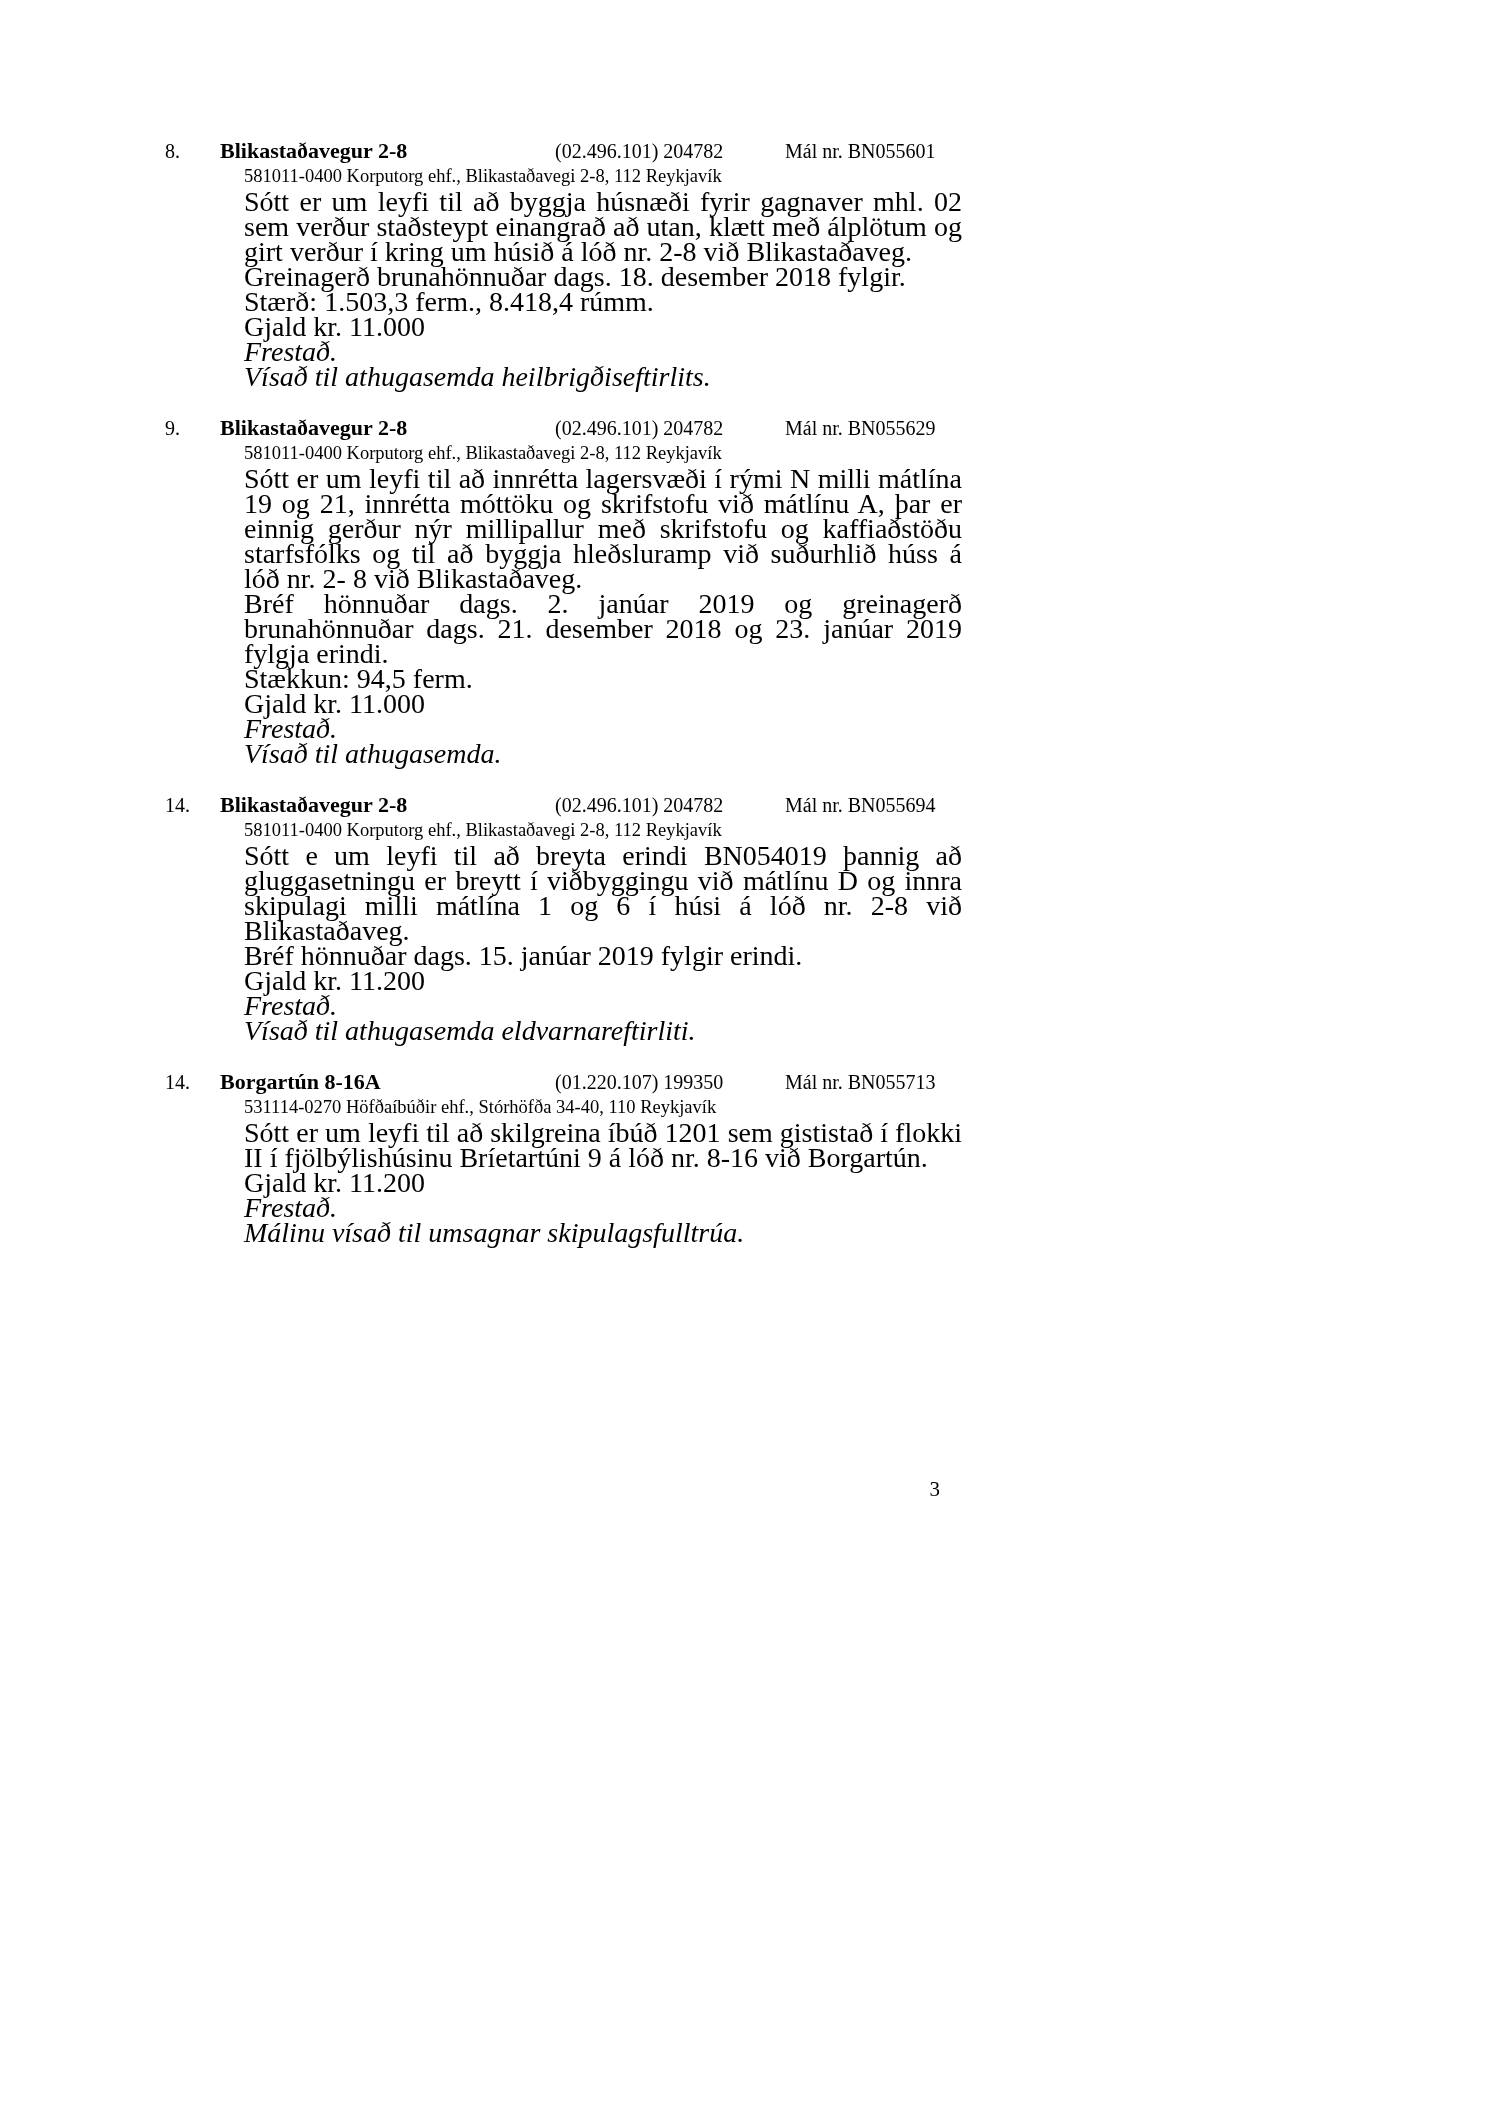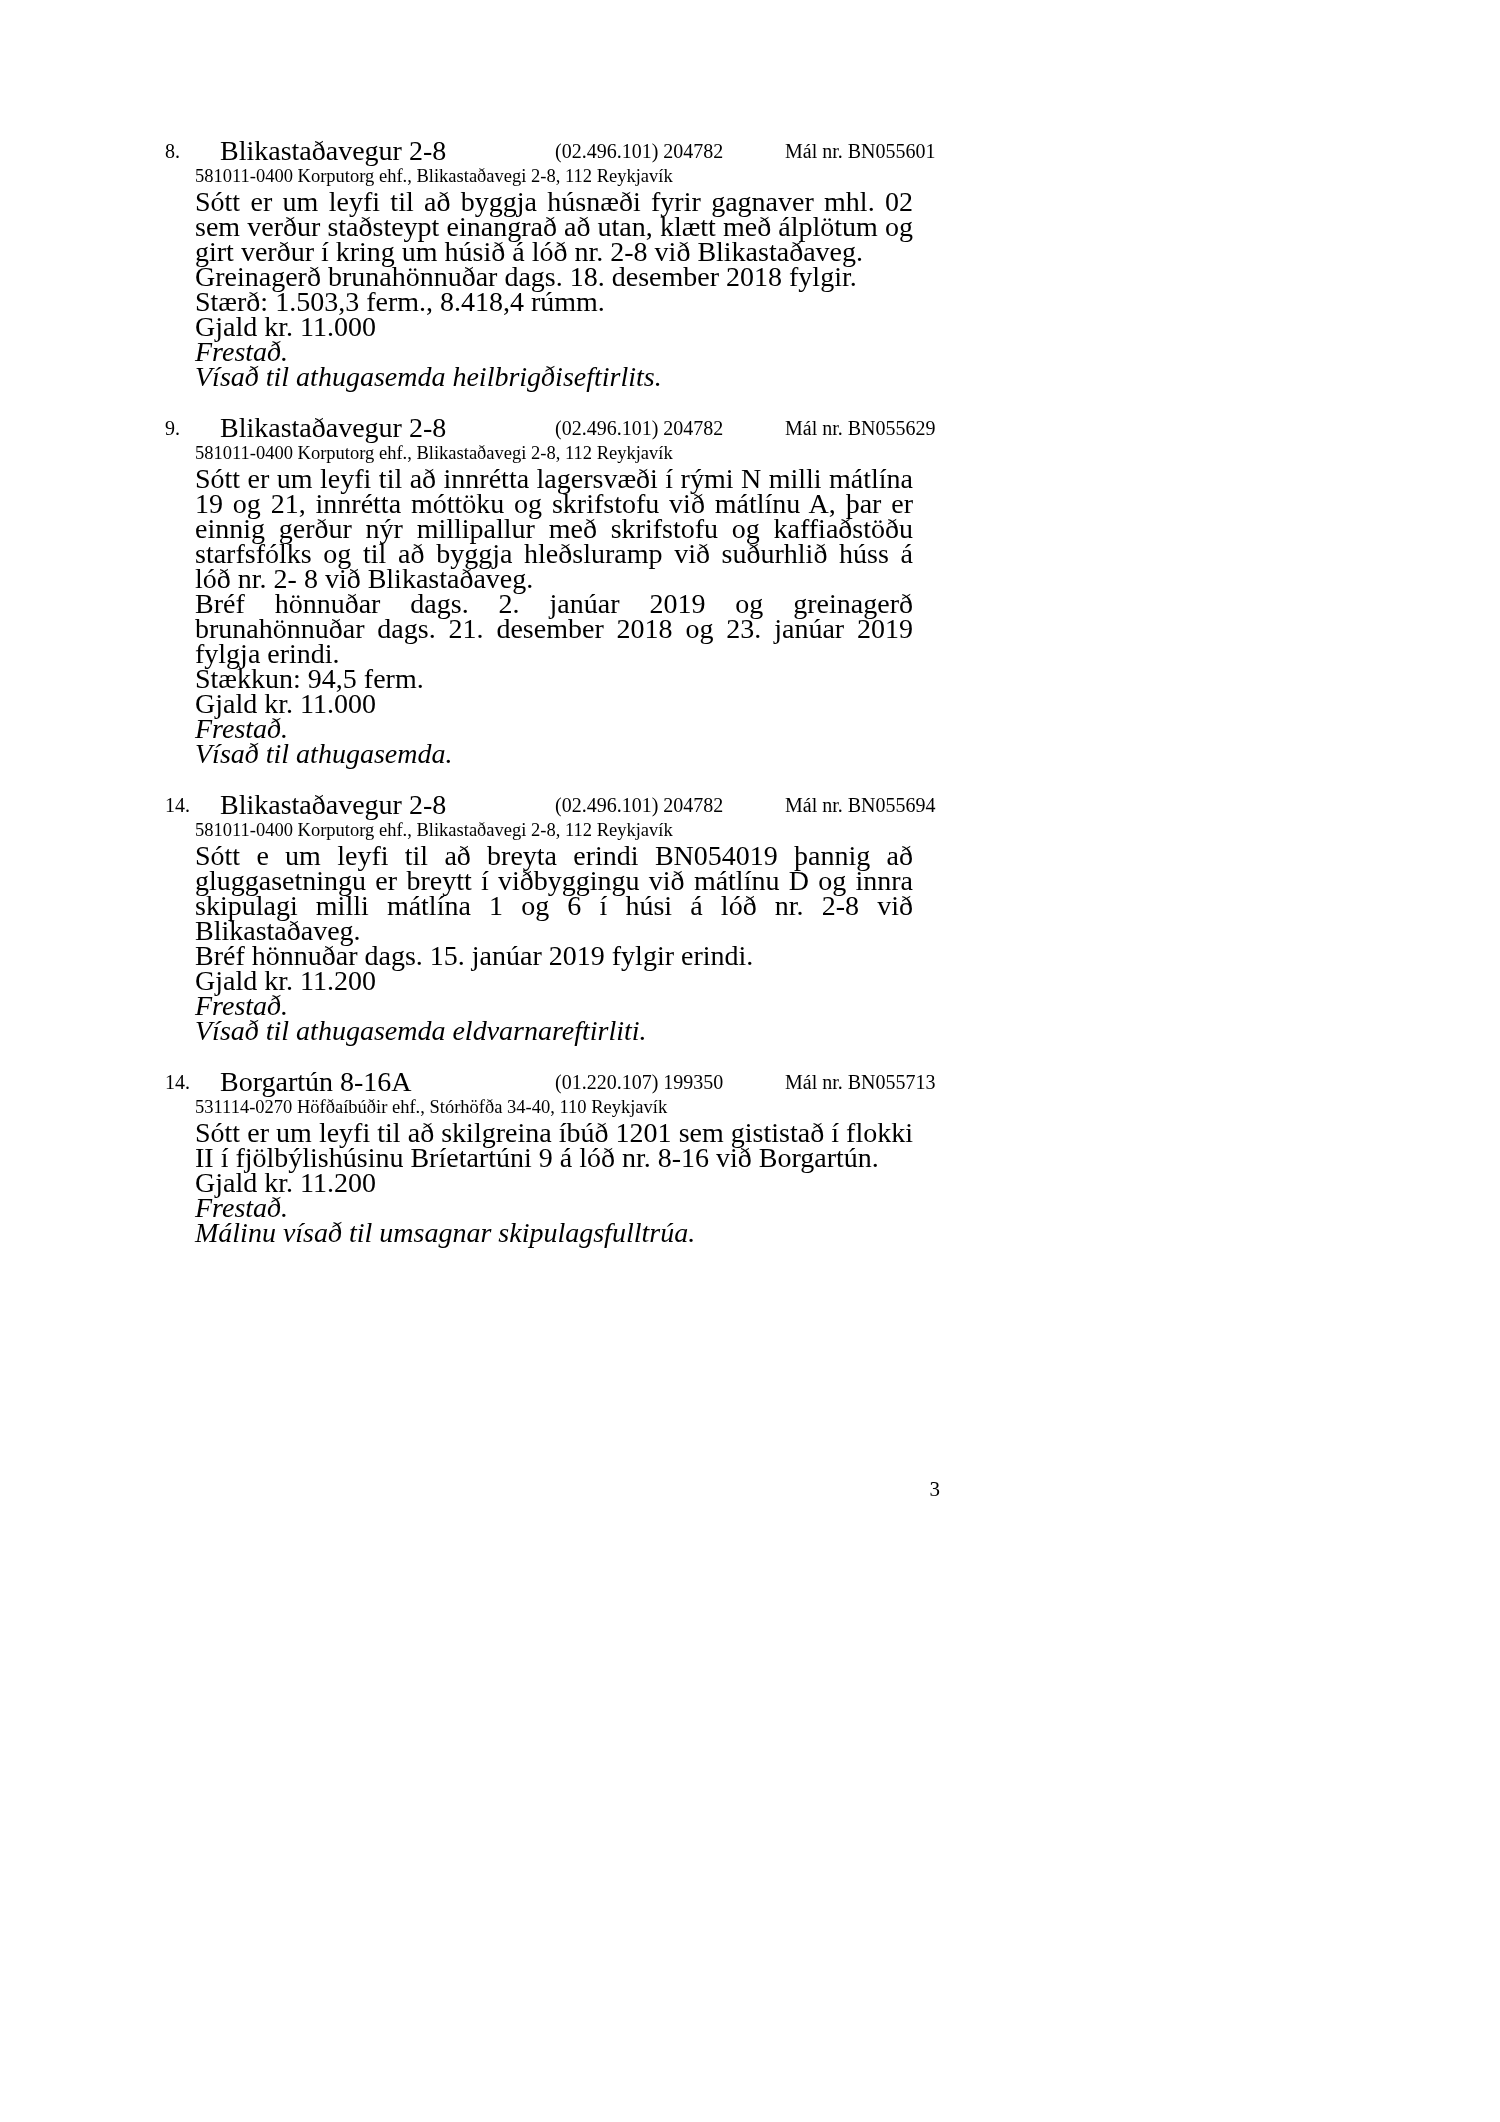--- a/index.html
+++ b/index.html
@@ -20,25 +20,25 @@
   }
   .item { margin-bottom: 26px; }
   .head {
     display: grid;
     grid-template-columns: 55px 335px 230px 1fr;
     font-size: 20px;
     line-height: 26px;
     white-space: nowrap;
   }
   .num { }
-  .title { font-weight: normal; font-size: 28px; }
+  .title { font-weight: bold; font-size: 22px; }
   .ref { }
   .case { }
   .body-block {
-    margin-left: 30px;
+    margin-left: 79px;
     width: 718px;
   }
   .line {
     font-size: 28px;
     line-height: 25px;
   }
   .owner {
     font-size: 18.5px;
     line-height: 25px;
   }

